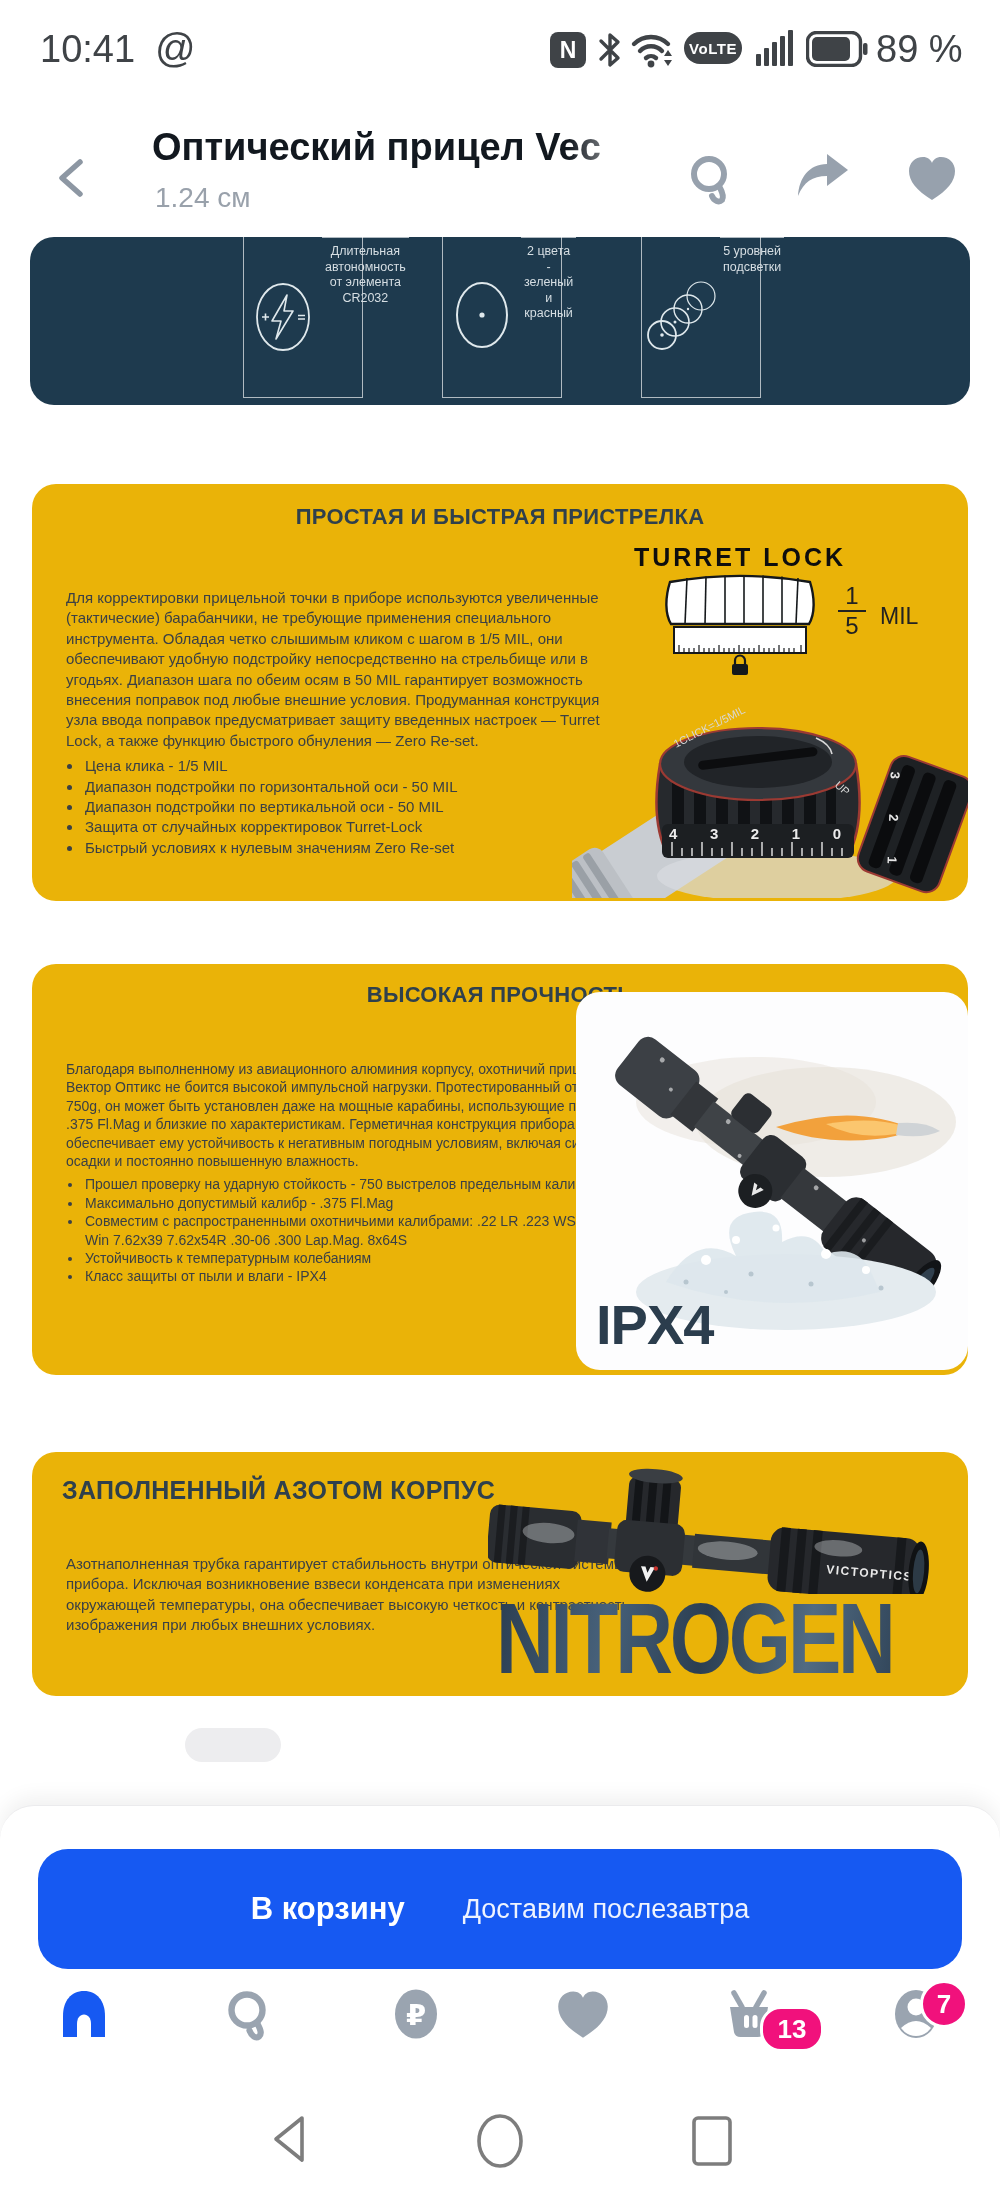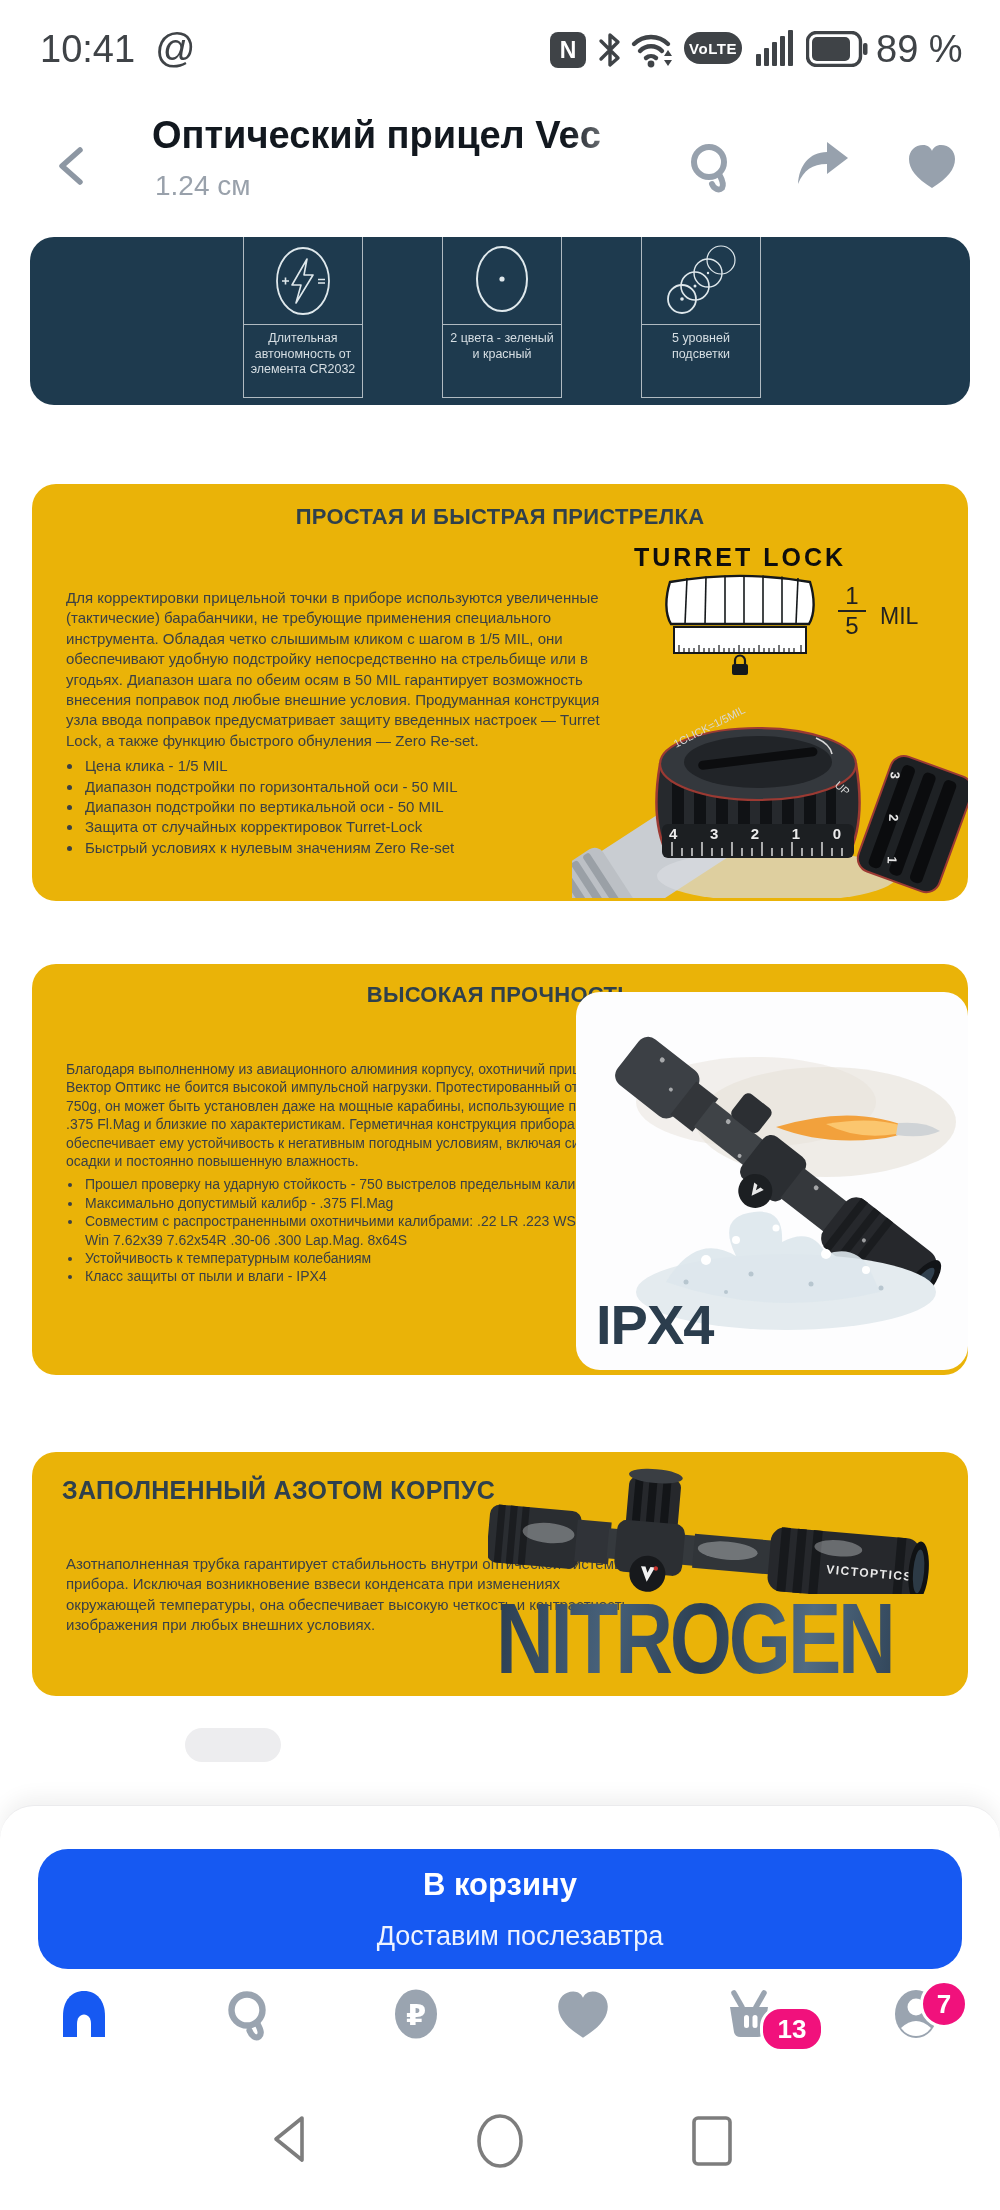--- a/index.html
+++ b/index.html
@@ -18,21 +18,21 @@
   
   .hdr-title{font-size:38px;font-weight:700;color:#12181f;white-space:nowrap;
              -webkit-mask-image:linear-gradient(90deg,#000 80%,transparent 97%);
              mask-image:linear-gradient(90deg,#000 80%,transparent 97%);}
   .hdr-sub{font-size:28px;color:#99a1ab;}
 
   
   .banner{left:30px;top:237px;width:940px;height:168px;background:#1e3a4e;border-radius:24px;}
   .bn-cell{position:absolute;top:0;width:118px;height:160px;
            border:1.3px solid rgba(255,255,255,.65);border-top:none;
-           display:flex;flex-direction:column;}
+           display:flex;flex-direction:row;}
   .bn-iconarea{flex:1;display:flex;align-items:center;justify-content:center;}
   .bn-cap{border-top:1.3px solid rgba(255,255,255,.65);min-height:62px;padding:6px 3px 4px;
           color:#d6dee3;font-size:12.5px;line-height:15.5px;text-align:center;}
 
   
   .card{left:32px;width:936px;background:#eab308;border-radius:24px;}
   .card-title{font-size:22px;font-weight:700;color:#2f404c;letter-spacing:.3px;}
   .body-txt{font-size:15px;line-height:20.4px;color:#3b4045;}
   .body-txt p{margin:4px;}
   .body-txt ul{margin:5px 0 0;padding-left:21px;}
@@ -42,21 +42,21 @@
   .nitrogen-word{font-size:100px;font-weight:800;letter-spacing:-4px;white-space:nowrap;
       transform:scaleX(.8);transform-origin:left top;
       background:linear-gradient(100deg,#2b3e51 0%,#47617a 28%,#2b3e51 52%,#516b82 78%,#32465a 100%);
       -webkit-background-clip:text;background-clip:text;color:transparent;line-height:1;}
 
   
   .sheet{left:0;top:1805px;width:1000px;height:405px;background:#fff;
          border-radius:34px 34px 0 0;border-top:1px solid #ebebed;
          box-shadow:0 -8px 20px rgba(0,0,0,.06);}
   .buy-btn{position:absolute;left:38px;top:43px;width:924px;height:120px;background:#1659f2;
-           border-radius:30px;border:none;display:flex;flex-direction:column;align-items:center;
+           border-radius:30px;border:none;display:flex;flex-direction:row;align-items:center;
            justify-content:center;gap:18px;cursor:pointer;}
   .buy-main{color:#fff;font-size:31px;font-weight:700;}
   .buy-sub{color:rgba(255,255,255,.93);font-size:27px;font-weight:400;margin-left:40px;}
 
   
   .tab{position:absolute;width:100px;height:90px;top:163px;display:flex;align-items:center;justify-content:center;}
   .badge{position:absolute;background:#f1117c;color:#fff;font-weight:700;border:3px solid #fff;
          display:flex;align-items:center;justify-content:center;}
   .badge-pill{width:58px;height:40px;border-radius:21px;font-size:26px;}
   .badge-circle{width:42px;height:42px;border-radius:50%;font-size:26px;}
@@ -101,21 +101,21 @@
 
     <svg class="abs" style="left:806px;top:31px;" width="62" height="36" viewBox="0 0 62 36">
       <rect x="1.5" y="1.5" width="53" height="33" rx="9" fill="none" stroke="#3f4347" stroke-width="3.4"></rect>
       <rect x="6" y="6" width="38" height="24" rx="5" fill="#3f4347"></rect>
       <rect x="57" y="12" width="4.5" height="12" rx="2" fill="#3f4347"></rect>
     </svg>
 
     <span class="abs sb-text" style="left:876px;top:28px;">89 %</span>
   </div>
 
-  <div class="abs" style="left:0;top:88px;width:1000px;height:137px;background:#fff;text-decoration:underline;">
+  <div class="abs" style="left:0;top:100px;width:1000px;height:137px;background:#fff;text-decoration:underline;">
     <svg class="abs" style="left:52px;top:56px;cursor:pointer;" width="40" height="44" viewBox="0 0 40 44">
       <path d="M28 6 L10 22 L28 38" fill="none" stroke="#8d97a3" stroke-width="5.5" stroke-linecap="round" stroke-linejoin="round"></path>
     </svg>
     <div class="abs hdr-title" style="left:152px;top:26px;width:520px;height:50px;">Оптический прицел Vec</div>
     <div class="abs hdr-sub" style="left:155px;top:82px;">1.24 см</div>
 
     <svg class="abs" style="left:686px;top:52px;cursor:pointer;" width="52" height="54" viewBox="0 0 52 54">
       <circle cx="23" cy="22" r="15" fill="none" stroke="#97a1ad" stroke-width="6"></circle>
       <path d="M33 34 C37 41 38 45 36 48 C33 51 28 49 26 44" fill="none" stroke="#97a1ad" stroke-width="6" stroke-linecap="round"></path>
     </svg>

